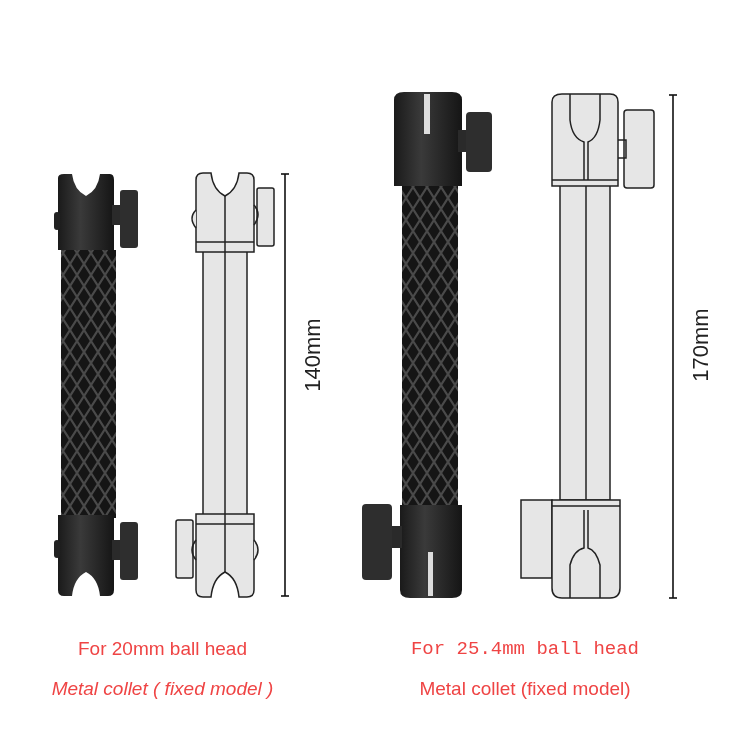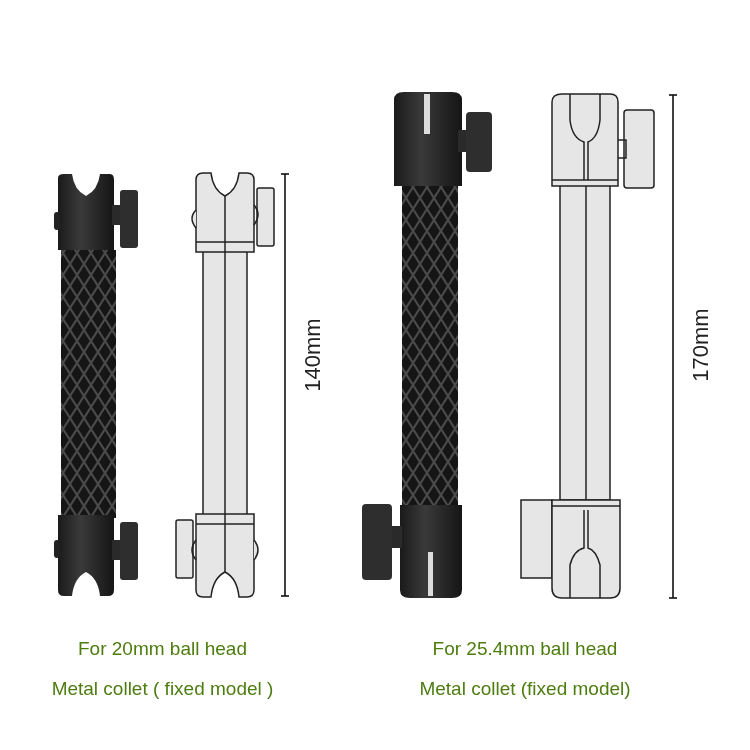--- a/index.html
+++ b/index.html
@@ -1,17 +1,17 @@
 <!DOCTYPE html>
 <html><head>
 <meta charset="utf-8">
 <style>
   html, body { margin:0; padding:0; background:#ffffff; }
   body { width:750px; height:750px; position:relative; overflow:hidden; font-family:"Liberation Sans", sans-serif; }
-  .caption { position:absolute; font-size:19px; color:#4d7c0f; white-space:nowrap; text-align:center; }
+  .caption { position:absolute; font-size:19px; color:#ef4444; white-space:nowrap; text-align:center; }
   .dim-label { position:absolute; font-size:22px; color:#222; transform:rotate(-90deg); transform-origin:center center; white-space:nowrap; }
   svg { position:absolute; left:0; top:0; }
 </style>
 </head>
 <body>
 
 <svg width="750" height="750" viewBox="0 0 750 750">
   <defs>
     <pattern id="braid" width="14" height="22" patternUnits="userSpaceOnUse">
       <rect width="14" height="22" fill="#151515"></rect>
@@ -91,15 +91,15 @@
     <line x1="673" y1="95" x2="673" y2="598"></line>
     <line x1="669" y1="95" x2="677" y2="95"></line>
     <line x1="669" y1="598" x2="677" y2="598"></line>
   </g>
 </svg>
 
 <div class="dim-label" style="left:276px; top:342px;">140mm</div>
 <div class="dim-label" style="left:664px; top:332px;">170mm</div>
 
 <div class="caption" style="left:0; width:325px; top:638px;">For 20mm ball head</div>
-<div class="caption" style="left:0; width:325px; top:678px;">Metal collet ( fixed model )</div>
-<div class="caption" style="left:375px; width:300px; top:638px;">For 25.4mm ball head</div>
+<div class="caption" style="left:0; width:325px; top:678px;font-style:italic;">Metal collet ( fixed model )</div>
+<div class="caption" style="left:375px; width:300px; top:638px;font-family:Liberation Mono, monospace;">For 25.4mm ball head</div>
 <div class="caption" style="left:375px; width:300px; top:678px;">Metal collet (fixed model)</div>
 
 </body></html>

